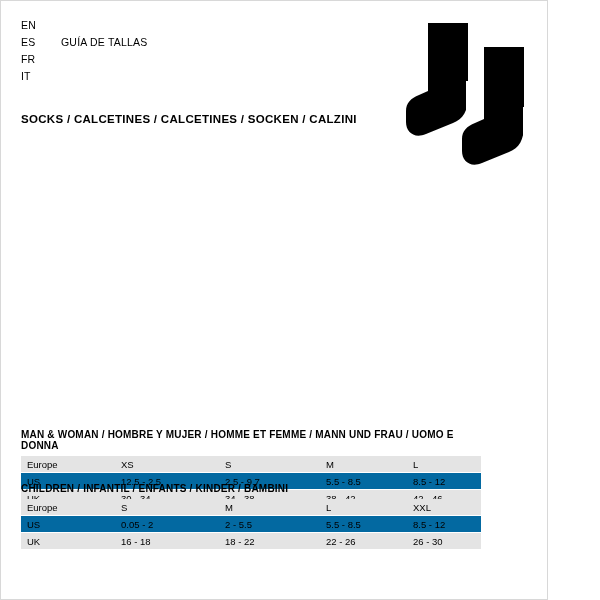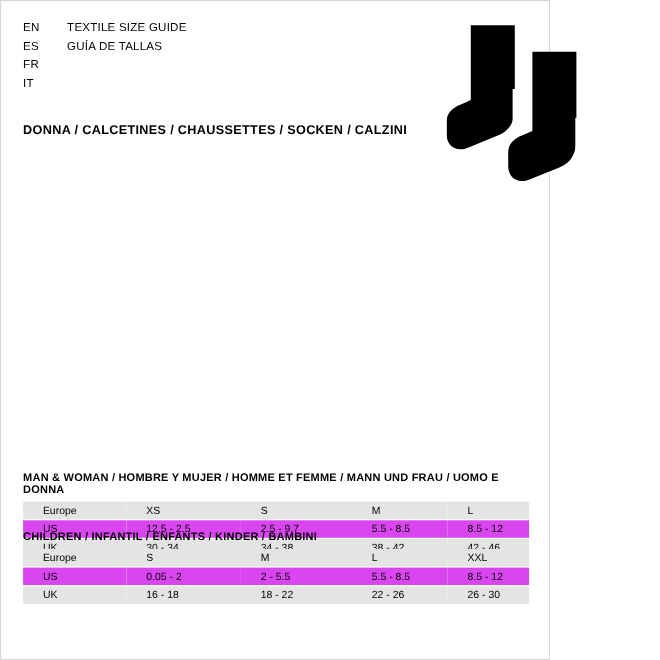--- a/index.html
+++ b/index.html
@@ -10,21 +10,21 @@
   body {
     width: 600px;
     height: 600px;
     font-family: "Liberation Sans", sans-serif;
     color: #000000;
     position: relative;
     overflow: hidden;
   }
   .page {
     position: relative;
-    width: 500px;
+    width: 548px;
     height: 600px;
     box-sizing: border-box;
     border: 1px solid #d8d8d8;
   }
 
   
   .lang-block {
     position: absolute;
     left: 20px;
     top: 18px;
@@ -79,27 +79,27 @@
     margin-bottom: 5px;
   }
   table {
     border-collapse: collapse;
     width: 460px;
     table-layout: fixed;
     font-size: 9.5px;
   }
   table td {
     height: 16px;
-    padding: 0 0 0 18px;
+    padding: 0 0 0 6px;
     border: none;
     vertical-align: middle;
     white-space: nowrap;
   }
   tr.shaded td { background: #e4e4e4; }
-  tr.plain td { background: #d946ef; }
+  tr.plain td { background: #0369a1; }
   tr.divider td {
     height: 1px;
     padding: 0;
     background: #ffffff;
     font-size: 0;
     line-height: 0;
   }
   col.c0 { width: 94px; }
   col.c1 { width: 104px; }
   col.c2 { width: 101px; }
@@ -107,35 +107,34 @@
   col.c4 { width: 74px; }
 </style>
 </head>
 <body>
 
 <div class="page">
 
   <div class="lang-block">
     <div class="lang-row">
       <span class="lang-code">EN</span>
-      <span class="lang-text">TEXTILE SIZE GUIDE</span>
     </div>
     <div class="lang-row">
       <span class="lang-code">ES</span>
       <span class="lang-text">GUÍA DE TALLAS</span>
     </div>
     <div class="lang-row">
       <span class="lang-code">FR</span>
     </div>
     <div class="lang-row">
       <span class="lang-code">IT</span>
     </div>
   </div>
 
-  <div class="product-line">DONNA / CALCETINES / CHAUSSETTES / SOCKEN / CALZINI</div>
+  <div class="product-line">SOCKS / CALCETINES / CALCETINES / SOCKEN / CALZINI</div>
 
   <div class="socks">
     <svg viewBox="0 0 165 155" width="165" height="155" aria-hidden="true">
 
       <path d="M22,4 L62,4 L62,78 C62,92 57,100 47,104 L20,115 C8,120 0,113 0,103 L0,92 C0,84 5,79 13,76 L22,72 Z" fill="#000000"></path>
 
       <path d="M62,62 C74,66 80,76 78,88 C76,98 68,104 60,104 L60,62 Z" fill="#ffffff"></path>
 
       <path d="M78,28 L118,28 L118,106 C118,121 113,129 103,133 L76,144 C64,149 56,142 56,132 L56,120 C56,112 61,107 69,104 L78,100 Z" fill="#000000"></path>
 

